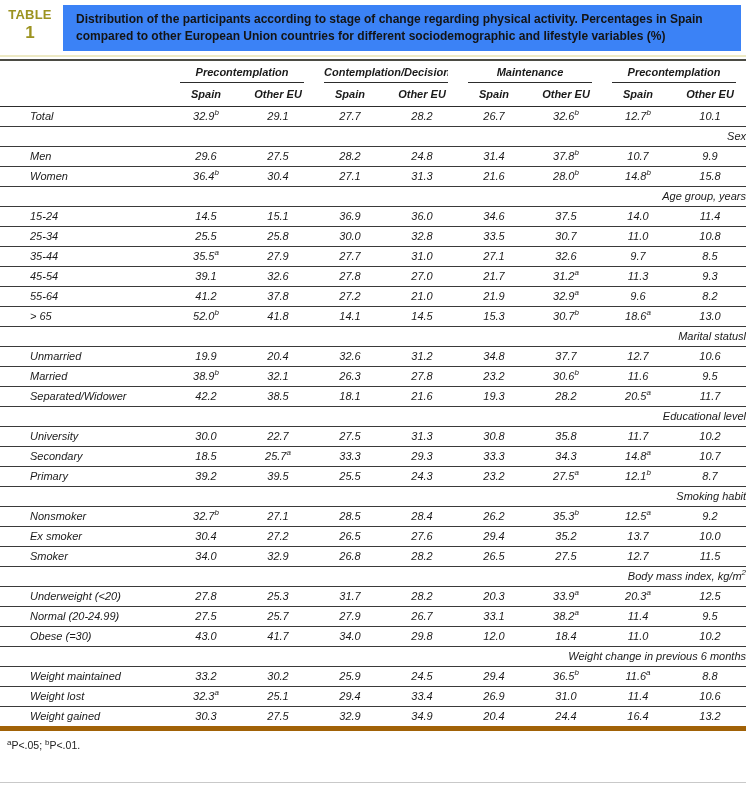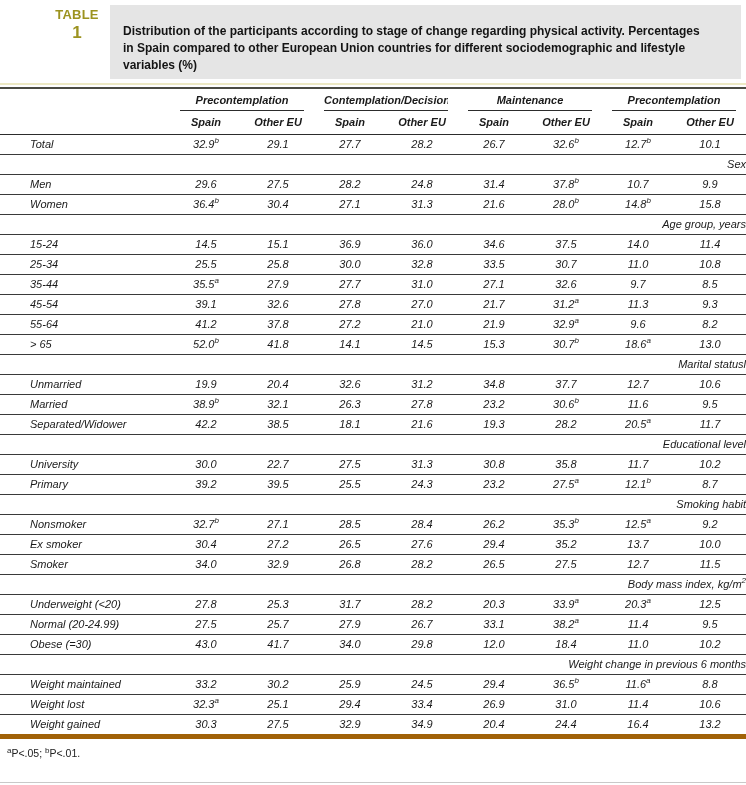--- a/index.html
+++ b/index.html
@@ -3,27 +3,27 @@
 <meta charset="utf-8">
 <style>
   * { margin:0; padding:0; box-sizing:border-box; }
   html,body { background:#ffffff; }
   body {
     width:746px; height:785px; position:relative; overflow:hidden;
     font-family:"Liberation Sans", sans-serif; color:#1a1a1a;
   }
   
   .header { display:flex; align-items:stretch; padding:5px 5px 0 6px; gap:9px; }
-  .badge { width:48px; text-align:center; color:#9c9320; font-weight:bold; padding-top:3px; line-height:1;margin-left:47px; }
+  .badge { width:48px; text-align:center; color:#9c9320; font-weight:bold; padding-top:3px; line-height:1; }
   .badge .t1 { font-size:13px; letter-spacing:.2px; }
   .badge .t2 { font-size:17px; margin-top:3px; }
   .banner {
-    flex:1; background:#e5e5e5; color:#141414;
+    flex:1; background:#3b82f6; color:#141414;
     font-weight:bold; font-size:12px; line-height:1.4;
-    padding:18px 30px 6px 13px;
+    padding:6px 30px 6px 13px;
   }
   .rule-light { height:2px; background:#ede9c4; margin-top:4px; }
   
   table {
     width:746px; border-collapse:collapse; table-layout:fixed;
     margin-top:2px;
     border-top:2px solid #4b4b43;
     border-bottom:5px solid #a16207;
     font-style:italic;
   }
@@ -253,20 +253,31 @@
         <td class="val">30.0</td>
         <td class="val">22.7</td>
         <td class="val">27.5</td>
         <td class="val">31.3</td>
         <td class="val">30.8</td>
         <td class="val">35.8</td>
         <td class="val">11.7</td>
         <td class="val">10.2</td>
       </tr>
       <tr>
+        <td class="row-label">Secondary</td>
+        <td class="val">18.5</td>
+        <td class="val">25.7<sup>a</sup></td>
+        <td class="val">33.3</td>
+        <td class="val">29.3</td>
+        <td class="val">33.3</td>
+        <td class="val">34.3</td>
+        <td class="val">14.8<sup>a</sup></td>
+        <td class="val">10.7</td>
+      </tr>
+      <tr>
         <td class="row-label">Primary</td>
         <td class="val">39.2</td>
         <td class="val">39.5</td>
         <td class="val">25.5</td>
         <td class="val">24.3</td>
         <td class="val">23.2</td>
         <td class="val">27.5<sup>a</sup></td>
         <td class="val">12.1<sup>b</sup></td>
         <td class="val">8.7</td>
       </tr>

